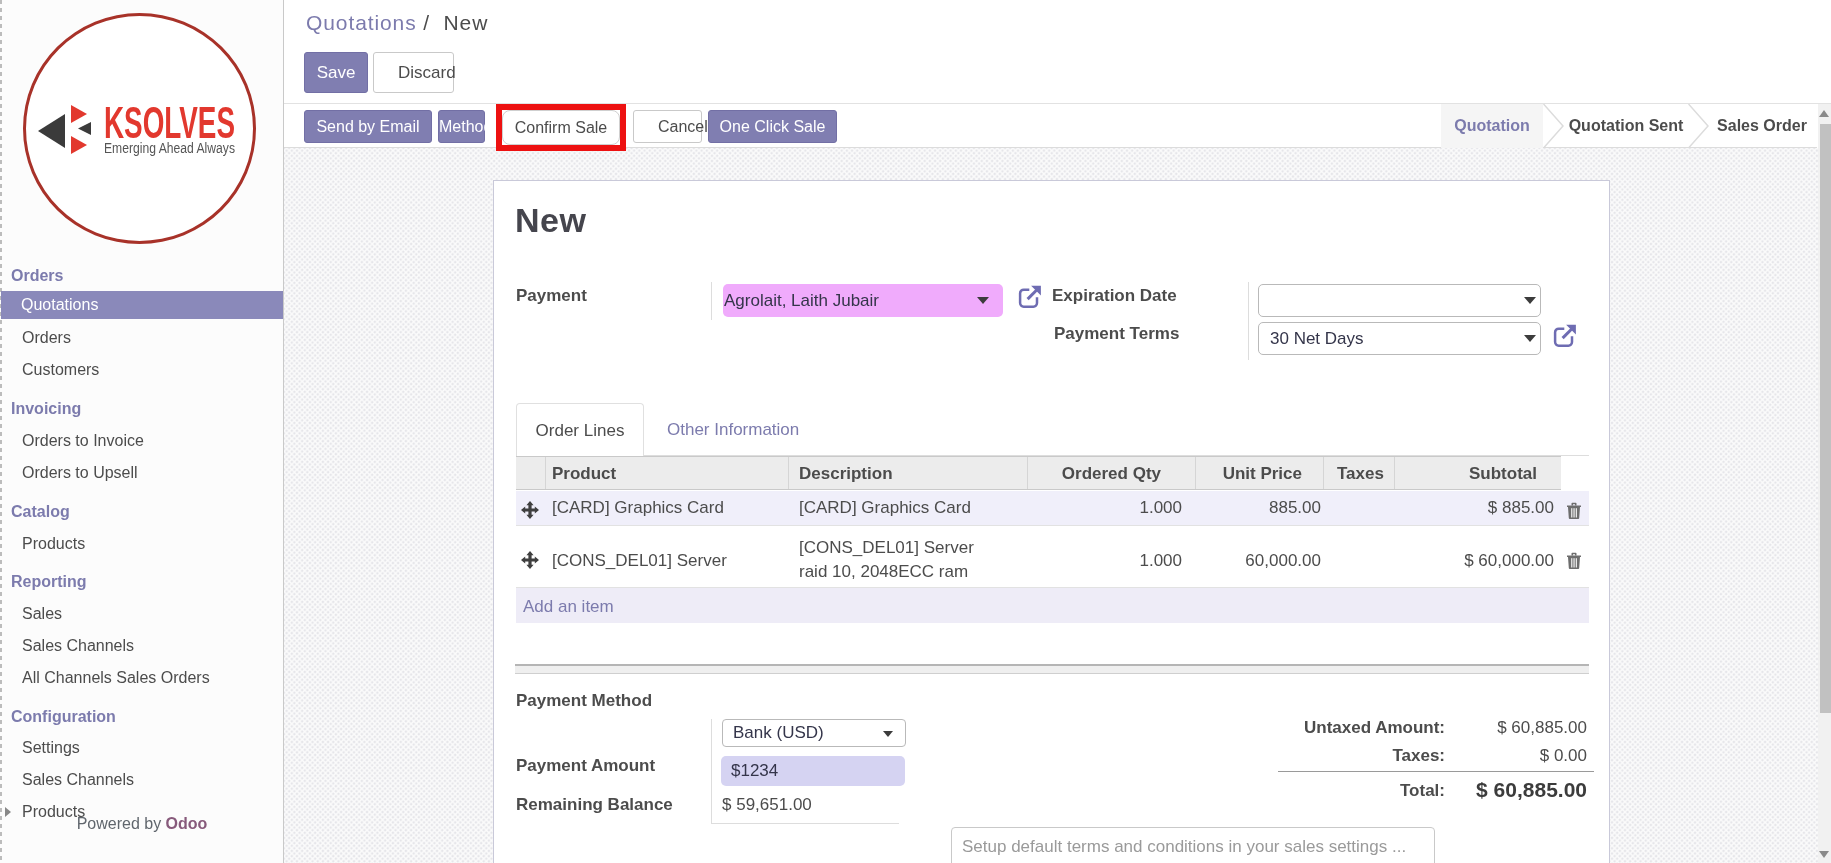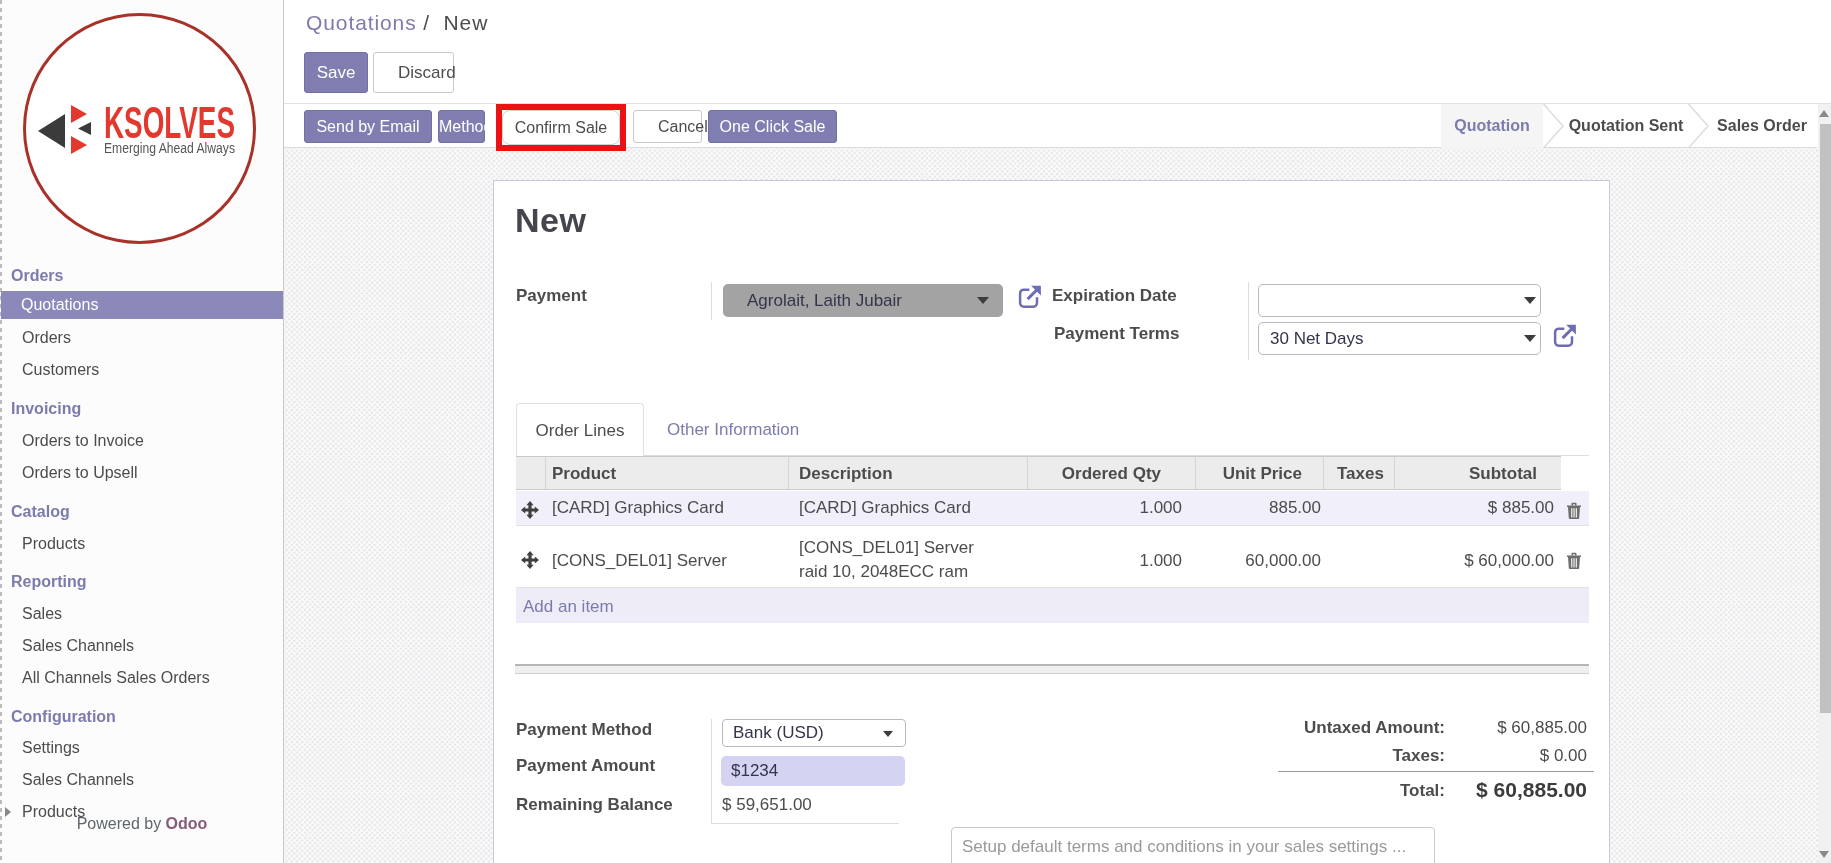--- a/index.html
+++ b/index.html
@@ -107,21 +107,21 @@
       <path d="M0.5 0 L20 22 L0.5 44" fill="none" stroke="#dcdcdc" stroke-width="1.5"></path>
     </svg>
   <div class="statcell" style="left:1425px; width:106px;">Sales Order</div>
 </div>
 
 <div id="sheet" class="abs">
   <div style="position:absolute; left:21px; top:20px; font-size:34px; font-weight:bold; color:#45454d; letter-spacing:0.5px;">New</div>
 
   <div class="lbl" style="left:22px; top:105px;">Payment</div>
   <div class="vline" style="left:217px; top:101px; height:38px;"></div>
-  <div style="position:absolute; left:229px; top:103px; width:280px; height:33px; background:#a3a3a3; border-radius:5px; font-size:17px; color:#34354a; line-height:33px; padding-left:24px;">Agrolait, Laith Jubair
+  <div style="position:absolute; left:229px; top:103px; width:280px; height:33px; background:#f0abfc; border-radius:5px; font-size:17px; color:#34354a; line-height:33px; padding-left:1px;">Agrolait, Laith Jubair
     <div class="caret" style="right:14px; top:13px;"></div>
   </div>
   <svg style="position:absolute; left:523px; top:102px;" width="26" height="26" viewBox="0 0 26 26">
       <use href="#extlink"></use>
     </svg>
 
   <div class="lbl" style="left:558px; top:105px;">Expiration Date</div>
   <div class="lbl" style="left:560px; top:143px;">Payment Terms</div>
   <div class="vline" style="left:754px; top:101px; height:78px;"></div>
   <div class="combo" style="left:764px; top:103px; width:283px;">
@@ -181,21 +181,21 @@
     <div style="position:absolute; left:0; top:132px; width:1073px; height:35px; background:#eeecf7;"></div>
     <div class="tcell" style="left:7px; top:141px; color:#7c7bad;">Add an item</div>
   </div>
 
   <div id="hscroll">
     <div style="height:2px; background:#b5b5b5;"></div>
     <div style="height:7px; background:#efefef;"></div>
     <div style="height:1px; background:#cfcfcf;"></div>
   </div>
 
-  <div class="lbl" style="left:22px; top:539px;text-align:center;">Payment Method</div>
+  <div class="lbl" style="left:22px; top:510px;text-align:center;">Payment Method</div>
   <div class="lbl" style="left:22px; top:575px;">Payment Amount</div>
   <div class="lbl" style="left:22px; top:614px;">Remaining Balance</div>
   <div class="vline" style="left:217px; top:538px; height:104px;"></div>
   <div style="position:absolute; left:217px; top:642px; width:188px; height:1px; background:#ddd;"></div>
   <div style="position:absolute; left:228px; top:538px; width:184px; height:28px; border:1px solid #b9b9b9; border-radius:4px; background:#fff; font-size:17px; color:#34354a; line-height:26px; padding-left:10px;">Bank (USD)
     <div class="caret" style="right:12px; top:11px; border-left-width:5px; border-right-width:5px; border-top-width:6px;"></div>
   </div>
   <div style="position:absolute; left:227px; top:575px; width:184px; height:30px; background:#d5d3f2; border-radius:5px; font-size:17px; color:#34354a; line-height:30px; padding-left:10px;">$1234</div>
   <div style="position:absolute; left:228px; top:614px; font-size:17px; color:#4c4c4c;">$ 59,651.00</div>
 

